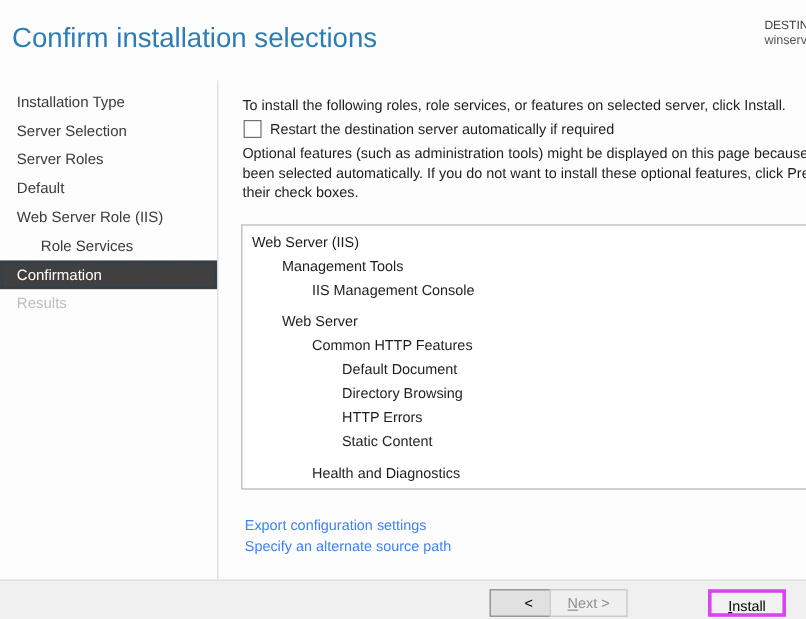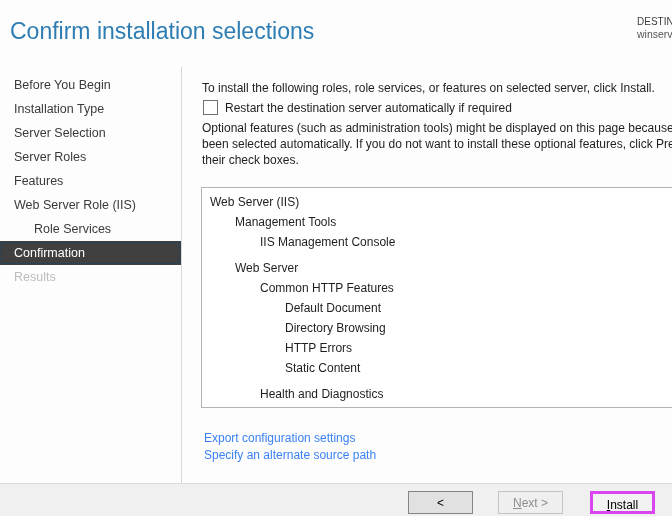--- a/index.html
+++ b/index.html
@@ -94,44 +94,43 @@
     position:absolute;top:7px;height:23px;width:65px;
     font-family:"Liberation Sans", sans-serif;
     font-size:12px;color:#000;
     background:#e1e1e1;border:1px solid #858585;
     text-align:center;line-height:21px;
     box-sizing:border-box;cursor:pointer;
   }
   .btn u{text-decoration:underline;}
   .btn-previous{left:408px;}
   .btn-next{
-    left:498px;
+    left:458px;
     background:#efefef;border-color:#c3c3c3;color:#8e8e8e;
     cursor:default;
   }
   .btn-install{
     left:590px;
     background:#f2f2f2;border:3px solid #d946ef;
   }
 </style>
 </head>
 <body>
 
 <div class="page-title">Confirm installation selections</div>
 <div class="dest-block">
   <div class="dest-label">DESTINATION SERVER</div>
   <div class="dest-server">winserver</div>
 </div>
 
 <div class="sidebar">
-  <div class="nav-item">Before You Begin</div>
   <div class="nav-item">Installation Type</div>
   <div class="nav-item">Server Selection</div>
   <div class="nav-item">Server Roles</div>
-  <div class="nav-item">Features</div>
+  <div class="nav-item">Default</div>
   <div class="nav-item">Web Server Role (IIS)</div>
   <div class="nav-item indent">Role Services</div>
   <div class="nav-item active">Confirmation</div>
   <div class="nav-item disabled">Results</div>
 </div>
 <div class="pane-divider"></div>
 
 <div class="intro-text">To install the following roles, role services, or features on selected server, click Install.</div>
 
 <div class="restart-row">

